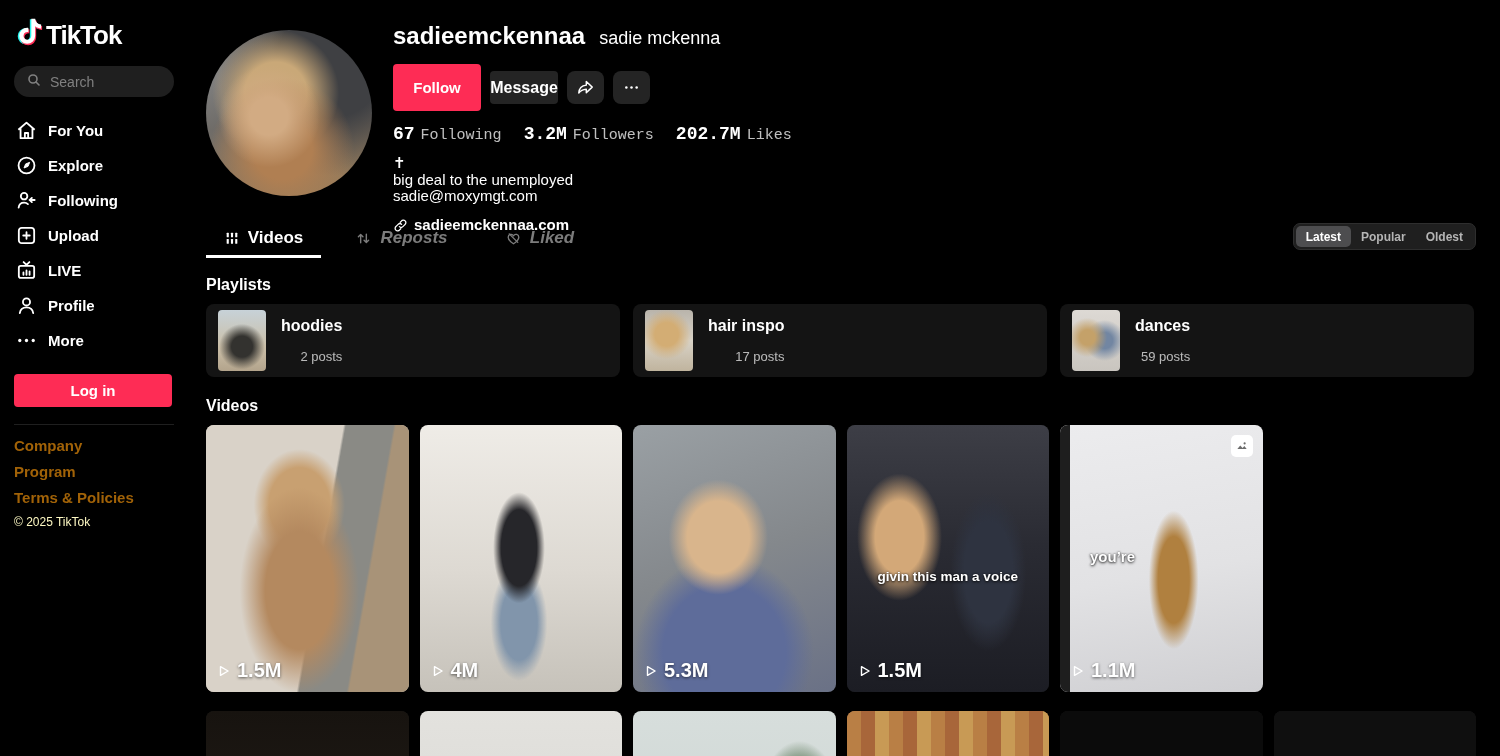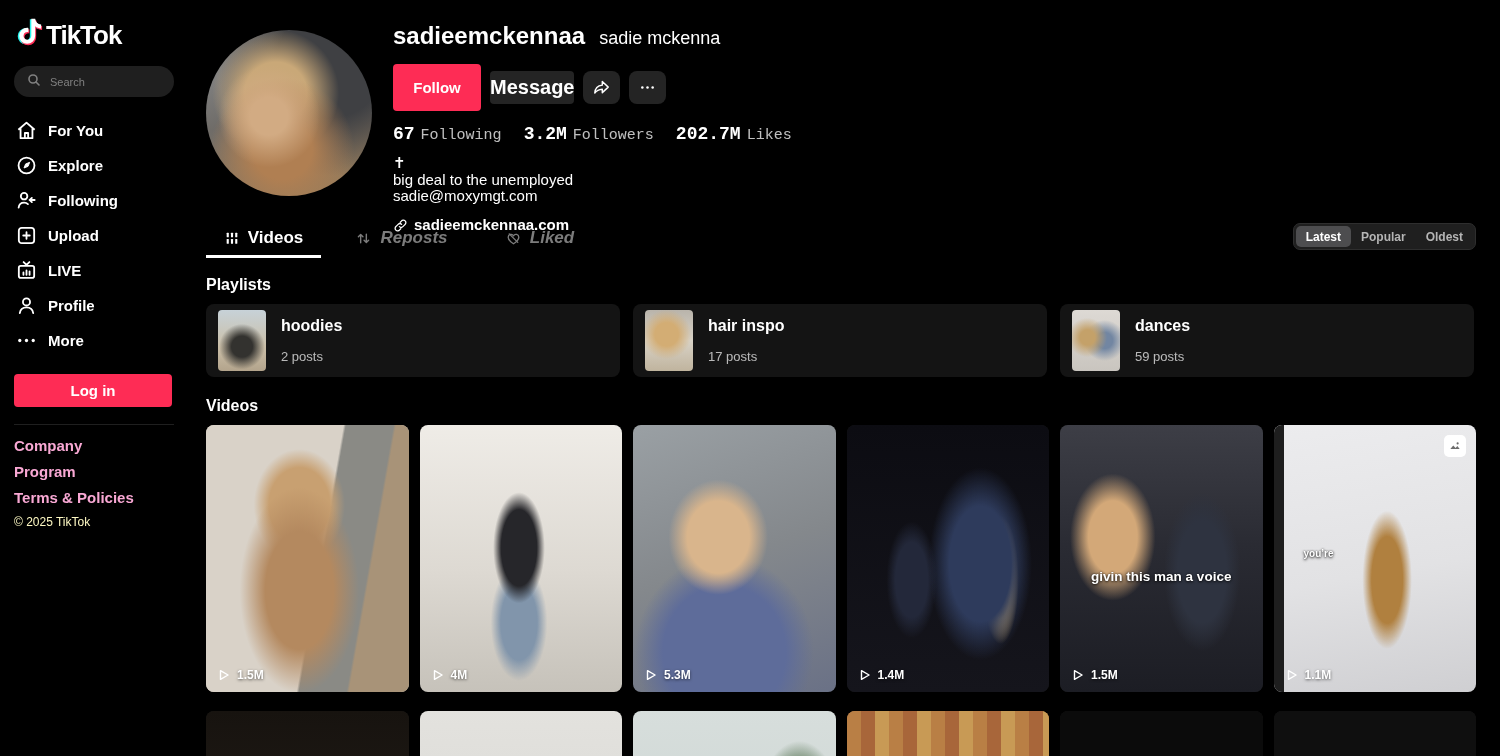--- a/index.html
+++ b/index.html
@@ -4,50 +4,50 @@
 <style>
   * { margin:0; padding:0; box-sizing:border-box; }
   html,body { width:1500px; height:756px; background:#000; overflow:hidden;
               font-family:"Liberation Sans", sans-serif; color:#fff; }
 
   
   .sidebar { position:absolute; left:0; top:0; width:196px; height:756px; padding:18px 14px 0 14px; background:#000; }
   .logo { display:flex; align-items:center; gap:2px; height:34px; margin-bottom:14px; }
   .logo-text { font-size:26px; font-weight:bold; letter-spacing:-1px; }
   .searchbar { display:flex; align-items:center; gap:8px; width:160px; height:31px; background:#1f1f1f; border:none; border-radius:16px; padding:0 12px; }
-  .searchbar input { flex:1; background:transparent; border:none; outline:none; color:#c4b5fd; font-size:11px; font-family:inherit; width:100px; }
+  .searchbar input { flex:1; background:transparent; border:none; outline:none; color:#c4b5fd; font-size:14px; font-family:inherit; width:100px; }
   .searchbar input::placeholder { color:#808080; }
   .nav { margin-top:16px; }
   .nav-item { display:flex; align-items:center; gap:10px; height:35px; cursor:pointer; }
   .nav-item .nav-label { font-size:15px; font-weight:bold; }
   .nav-icon { width:24px; height:24px; display:flex; align-items:center; justify-content:center; }
   .login-btn { display:block; width:158px; height:33px; margin-top:16px; background:#fe2c55; color:#fff; font-size:15px; font-weight:bold; border:none; border-radius:4px; cursor:pointer; font-family:inherit; }
   .side-divider { width:160px; height:1px; background:rgba(255,255,255,0.12); margin:17px 0 12px 0; }
-  .foot-link { font-size:15px; font-weight:bold; color:#f9a8d4; margin-bottom:9px; cursor:pointer; }
+  .foot-link { font-size:15px; font-weight:bold; color:#a16207; margin-bottom:9px; cursor:pointer; }
   .copyright { font-size:12px; color:#fef9c3; margin-top:2px; }
 
   
   .main { position:absolute; left:206px; top:0; width:1270px; height:756px; }
 
   .profile-header { position:relative; height:218px; }
   .avatar { position:absolute; left:0; top:30px; width:166px; height:166px; border-radius:50%;
     background:
       radial-gradient(circle at 38% 52%, #d2ab83 0 14%, rgba(210,171,131,0) 38%),
       radial-gradient(circle at 46% 72%, #b07f52 0 20%, rgba(176,127,82,0) 48%),
       radial-gradient(circle at 42% 38%, #c9a878 0 22%, rgba(201,168,120,0) 45%),
       radial-gradient(circle at 75% 20%, #3f4043 0 30%, rgba(63,64,67,0) 62%),
       linear-gradient(160deg, #8f9296 0%, #6f6c68 45%, #a08058 100%);
   }
   .p-info { position:absolute; left:187px; top:22px; }
   .title-row { display:flex; align-items:baseline; gap:14px; }
   .username { font-size:24px; font-weight:bold; }
   .displayname { font-size:18px; }
   .btn-row { display:flex; align-items:center; gap:9px; margin-top:14px; }
   .follow-btn { width:88px; height:47px; background:#fe2c55; color:#fff; border:none; border-radius:4px; font-size:15px; font-weight:bold; cursor:pointer; font-family:inherit; }
-  .message-btn { width:84px; height:33px; background:#242424; color:#fff; border:none; border-radius:4px; font-size:20px; font-weight:bold; cursor:pointer; font-family:inherit; }
+  .message-btn { width:68px; height:33px; background:#242424; color:#fff; border:none; border-radius:4px; font-size:16px; font-weight:bold; cursor:pointer; font-family:inherit; }
   .icon-btn { width:37px; height:33px; background:#242424; border:none; border-radius:8px; cursor:pointer; display:flex; align-items:center; justify-content:center; color:#fff; }
   .stats-row { display:flex; gap:22px; margin-top:13px; align-items:baseline;font-family:Liberation Mono, monospace; }
   .stat { display:flex; gap:6px; align-items:baseline; cursor:pointer; }
   .stat-value { font-size:18px; font-weight:bold; }
   .stat-label { font-size:15px; color:rgba(255,255,255,0.75); }
   .bio { margin-top:11px; font-size:15px; line-height:16.5px; }
   .website-row { display:flex; align-items:flex-end; gap:6px; margin-top:11px; cursor:pointer; }
   .website-text { font-size:15px; font-weight:bold; }
 
   
@@ -56,36 +56,36 @@
   .tab.active { color:#fff; }
   .tab.active::after { content:""; position:absolute; left:0; bottom:-2px; width:100%; height:3px; background:#fff; }
   .tab + .tab { margin-left:23px;font-style:italic; }
   .sort-group { position:absolute; right:0; top:3px; display:flex; background:#1f1f1f; border:1px solid #2e2e2e; border-radius:7px; padding:2px; height:27px; }
   .sort-seg { display:flex; align-items:center; padding:0 10px; font-size:12px; font-weight:bold; color:#b5b5b5; border-radius:5px; cursor:pointer; }
   .sort-seg.active { background:#4d4d4f; color:#fff; }
 
   
   .section-heading { font-size:16px; font-weight:bold; margin-top:20px; }
   .playlist-row { display:flex; gap:13px; margin-top:10px; }
-  .pcard { width:414px; height:73px; background:#141414; border-radius:8px; display:flex; align-items:center; padding:0 12px; gap:15px; cursor:pointer; }
+  .pcard { width:414px; height:73px; background:#141414; border-radius:8px; display:flex; align-items:center; padding:0 12px; gap:15px; cursor:pointer;text-align:right; }
   .pthumb { width:48px; height:61px; border-radius:4px; flex-shrink:0; }
   .pt-1 { background: radial-gradient(circle at 50% 60%, #33322f 0 24%, rgba(51,50,47,0) 52%), linear-gradient(180deg,#c7d2d8 0%, #cbbfa8 60%, #b3a48c 100%); }
   .pt-2 { background: radial-gradient(circle at 45% 40%, #d3ad74 0 26%, rgba(211,173,116,0) 55%), linear-gradient(180deg,#b9b4ab 0%, #d8d2c6 50%, #c0b49e 100%); }
   .pt-3 { background: radial-gradient(circle at 32% 45%, #c4a169 0 16%, rgba(196,161,105,0) 42%), radial-gradient(circle at 68% 50%, #7286a2 0 18%, rgba(114,134,162,0) 46%), linear-gradient(180deg,#ddd9d4 0%, #c9c5bf 100%); }
   .ptitle { font-size:16px; font-weight:bold; }
   .pposts { font-size:13px; color:rgba(255,255,255,0.7); margin-top:14px; }
 
   
   .video-grid { display:grid; grid-template-columns:repeat(6, 1fr); gap:11px; margin-top:10px; }
   .video-grid.row2 { margin-top:19px; }
   .vcard { position:relative; height:267px; border-radius:8px; overflow:hidden; cursor:pointer; background:#161616; }
-  .views { position:absolute; left:11px; bottom:10px; display:flex; align-items:center; gap:6px; font-size:12px; font-weight:bold; text-shadow:0 1px 3px rgba(0,0,0,0.6); }
+  .views { position:absolute; left:11px; bottom:10px; display:flex; align-items:center; gap:6px; font-size:20px; font-weight:bold; text-shadow:0 1px 3px rgba(0,0,0,0.6); }
   .vcaption { position:absolute; font-weight:bold; text-shadow:0 1px 3px rgba(0,0,0,0.8), 0 0 2px rgba(0,0,0,0.6); }
   .cap-5 { left:50%; transform:translateX(-50%); bottom:108px; font-size:13.5px; white-space:nowrap; }
-  .cap-6 { left:30px; top:123px; font-size:10px; }
+  .cap-6 { left:30px; top:123px; font-size:15px; }
   .photo-badge { position:absolute; right:10px; top:10px; width:22px; height:22px; background:#fff; border-radius:5px; display:flex; align-items:center; justify-content:center; }
 
   .t-v1 { background: radial-gradient(ellipse 42% 55% at 46% 62%, #b4895f 0 40%, rgba(180,137,95,0) 70%),
                      radial-gradient(ellipse 30% 28% at 46% 30%, #c8a071 0 50%, rgba(200,160,113,0) 75%),
                      linear-gradient(100deg, #d9d2c8 0 55%, #8a8a85 56% 75%, #a89378 76% 100%),
                      #cfc5b7; }
   .t-v2 { background: radial-gradient(ellipse 16% 26% at 49% 46%, #26262a 0 55%, rgba(38,38,42,0) 80%),
                      radial-gradient(ellipse 18% 28% at 49% 74%, #8195ab 0 50%, rgba(129,149,171,0) 78%),
                      linear-gradient(180deg, #efece7 0%, #ddd9d2 55%, #c6c2ba 100%); }
   .t-v3 { background: radial-gradient(ellipse 34% 30% at 42% 42%, #d9b58c 0 45%, rgba(217,181,140,0) 72%),
@@ -343,29 +343,20 @@
     <div class="vcard">
       <div class="t-v3" style="position:absolute;inset:0;"></div>
       <div class="views">
         <svg width="14" height="14" viewBox="0 0 24 24" fill="none" stroke="#fff" stroke-width="2.4" stroke-linejoin="round">
             <path d="M6 4.5l13 7.5-13 7.5z"></path>
           </svg>
         <span>5.3M</span>
       </div>
     </div>
     <div class="vcard">
-      <div class="t-v4" style="position:absolute;inset:0;"></div>
-      <div class="views">
-        <svg width="14" height="14" viewBox="0 0 24 24" fill="none" stroke="#fff" stroke-width="2.4" stroke-linejoin="round">
-            <path d="M6 4.5l13 7.5-13 7.5z"></path>
-          </svg>
-        <span>1.4M</span>
-      </div>
-    </div>
-    <div class="vcard">
       <div class="t-v5" style="position:absolute;inset:0;"></div>
       <div class="vcaption cap-5">givin this man a voice</div>
       <div class="views">
         <svg width="14" height="14" viewBox="0 0 24 24" fill="none" stroke="#fff" stroke-width="2.4" stroke-linejoin="round">
             <path d="M6 4.5l13 7.5-13 7.5z"></path>
           </svg>
         <span>1.5M</span>
       </div>
     </div>
     <div class="vcard">

